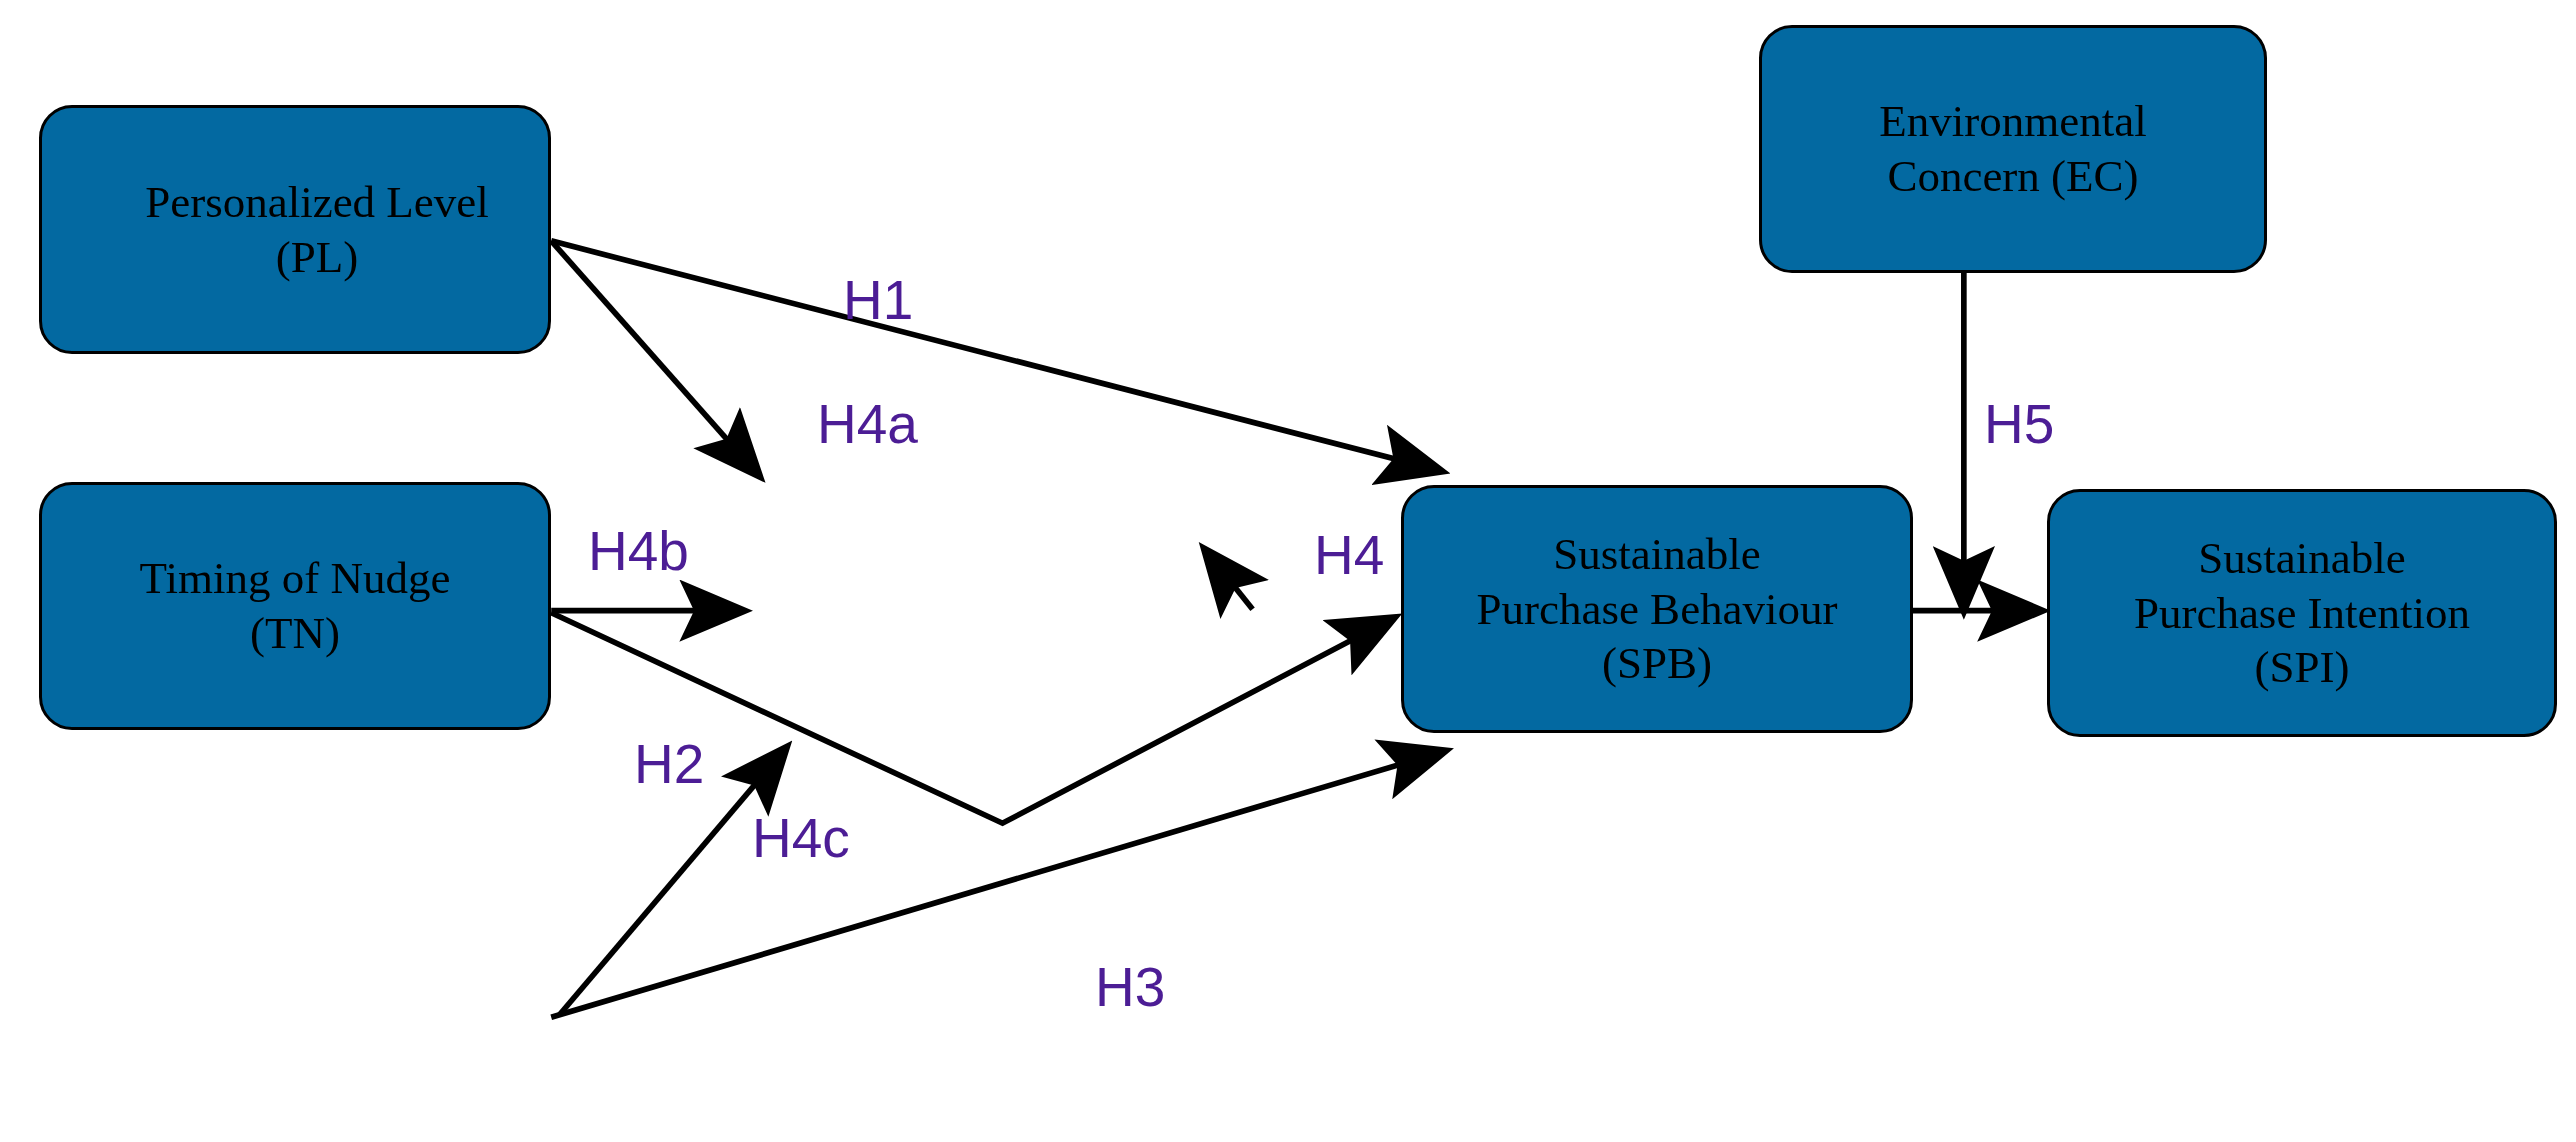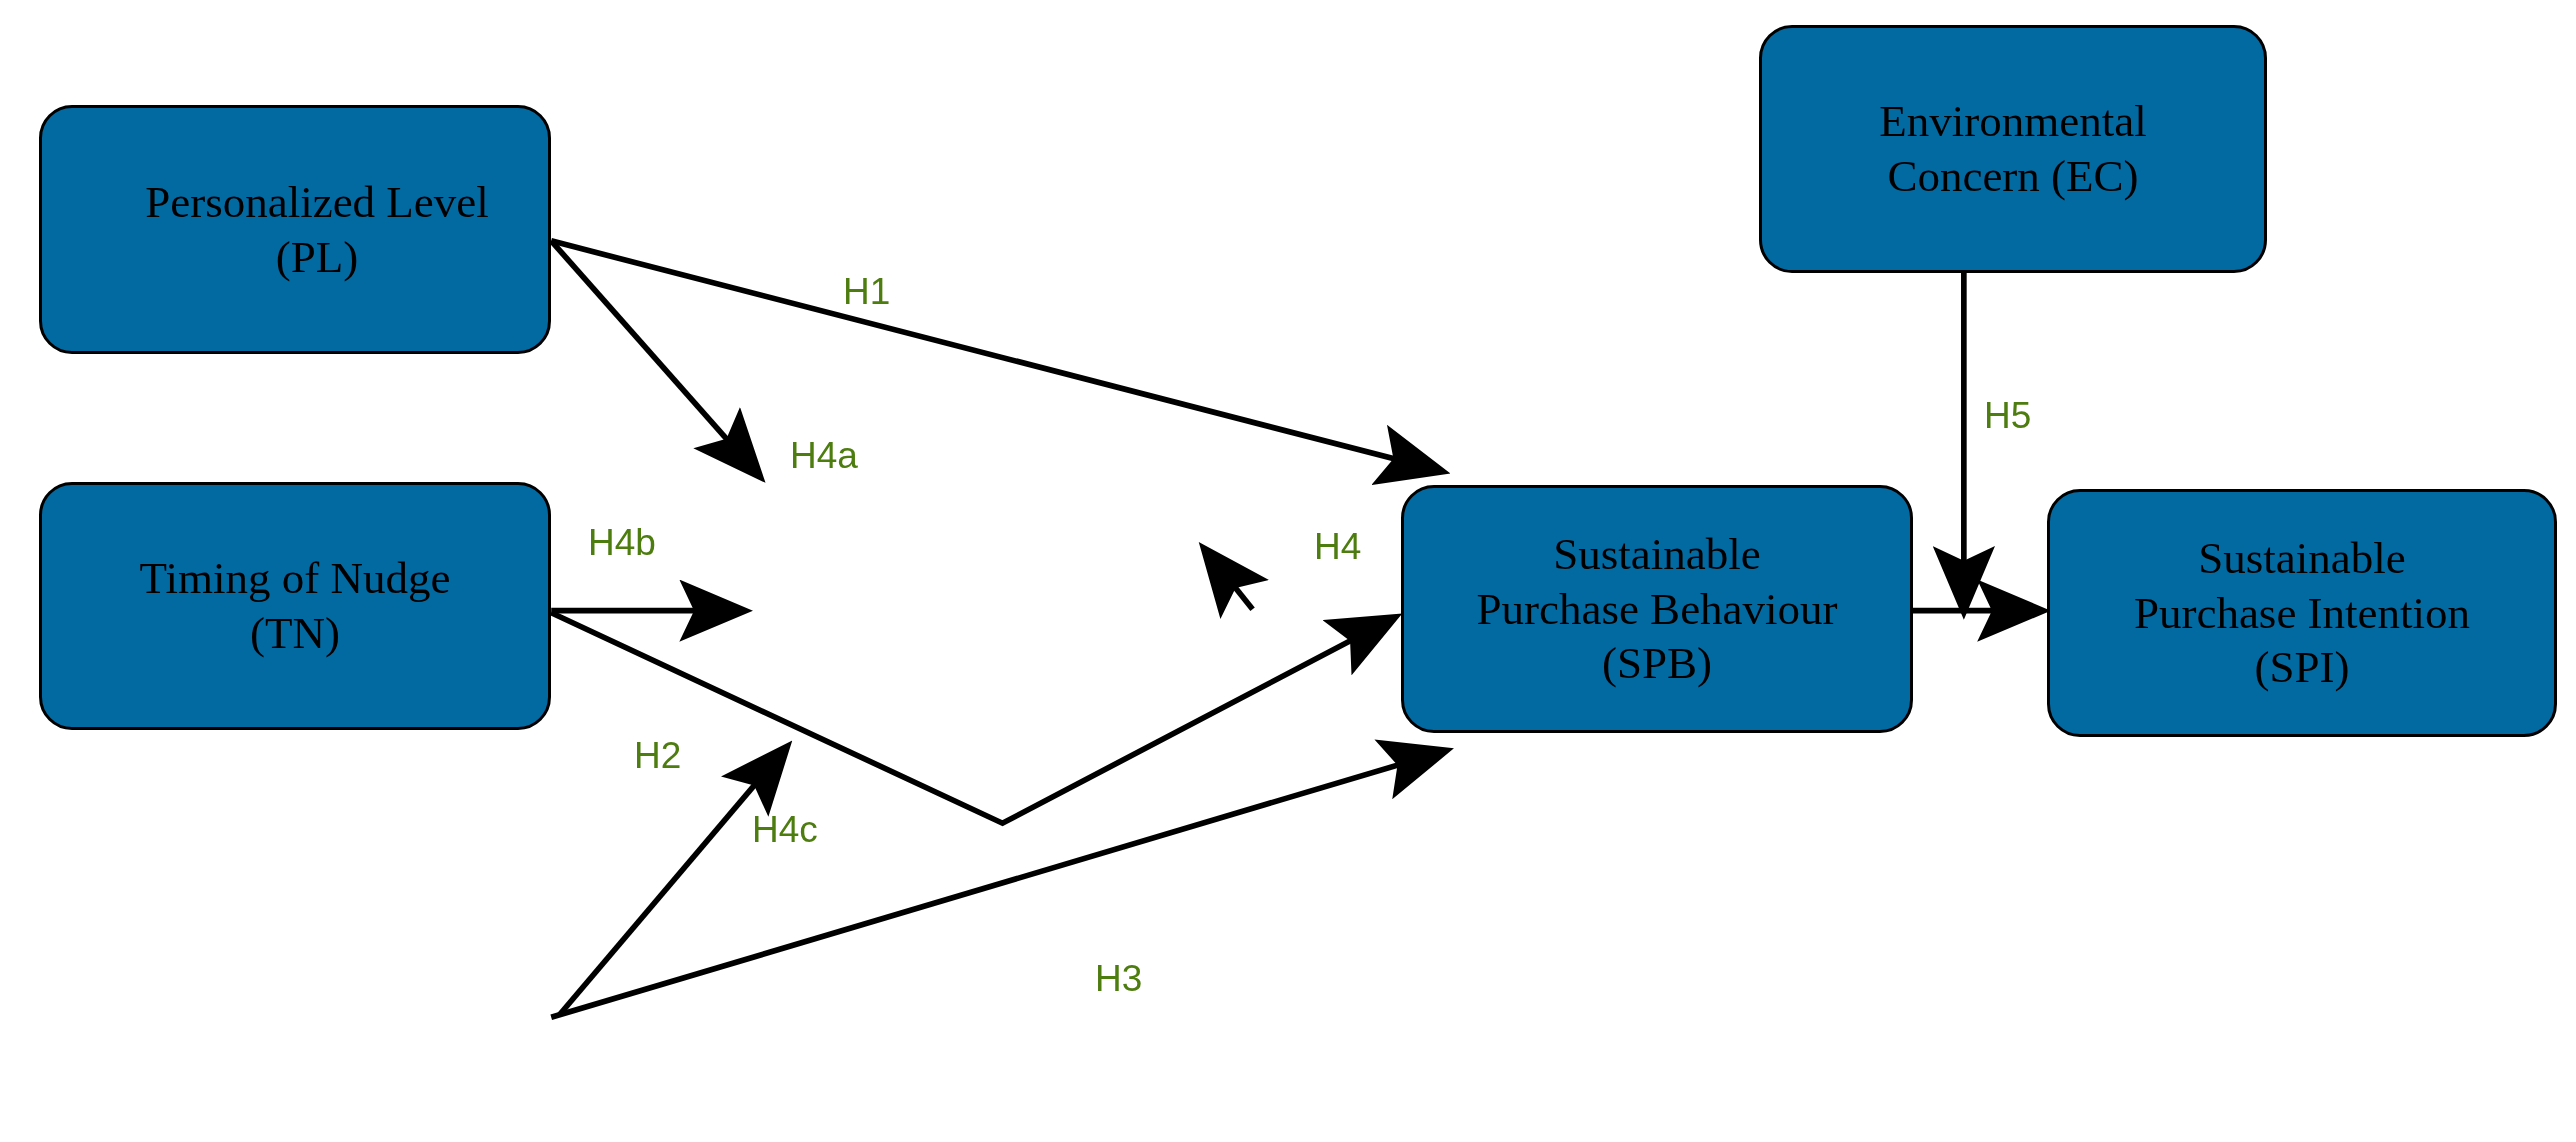--- a/index.html
+++ b/index.html
@@ -10,21 +10,21 @@
   svg#canvas{position:absolute;left:0;top:0;width:2576px;height:1142px;}
 
   .node{position:absolute;box-sizing:border-box;
         border:3.5px solid #000;border-radius:33px;background:#0369a1;
         display:flex;align-items:center;justify-content:center;text-align:center;}
   .node .nlabel{font-family:"Liberation Serif", serif;
         font-size:45px;line-height:1.22;color:#000;padding:0 12.8px;
         white-space:pre-line;}
 
   .elabel{position:absolute;font-family:"Liberation Sans", sans-serif;
-        font-size:37px;color:#4d7c0f;white-space:nowrap;line-height:1;}
+        font-size:55px;color:#4c1d95;white-space:nowrap;line-height:1;}
 </style>
 </head>
 <body>
 
 <div id="stage">
 
   <svg id="canvas" viewBox="0 0 3636 1612">
     <defs>
       <marker id="ah" markerWidth="13" markerHeight="11" refX="11.4" refY="5.5" orient="auto" markerUnits="strokeWidth">
         <path d="M0,0 L13,5.5 L0,11 L2.6,5.5 Z" fill="#000"></path>
@@ -73,21 +73,21 @@
 Concern (EC)</span>
   </div>
 
   <div class="node" style="left:2047px;top:489px;width:510px;height:248px;">
     <span class="nlabel">Sustainable
 Purchase Intention
 (SPI)</span>
   </div>
 
   <span class="elabel" style="left:843px;top:273px;">H1</span>
-  <span class="elabel" style="left:790px;top:397px;margin-top:40px;">H4a</span>
+  <span class="elabel" style="left:817px;top:397px;">H4a</span>
   <span class="elabel" style="left:588px;top:524px;">H4b</span>
   <span class="elabel" style="left:1314px;top:528px;">H4</span>
   <span class="elabel" style="left:634px;top:737px;">H2</span>
   <span class="elabel" style="left:752px;top:811px;">H4c</span>
   <span class="elabel" style="left:1095px;top:960px;">H3</span>
   <span class="elabel" style="left:1984px;top:397px;">H5</span>
 
 </div>
 
 

